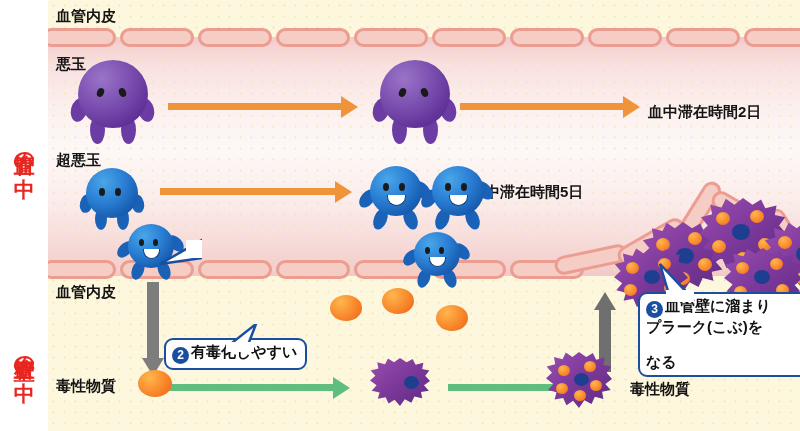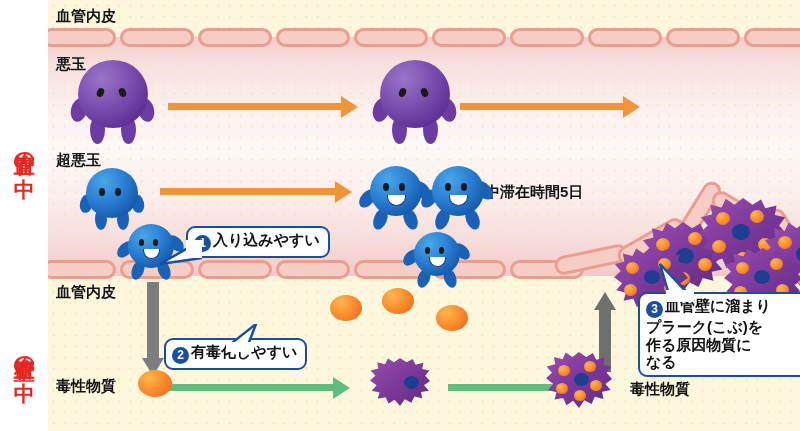--- a/index.html
+++ b/index.html
@@ -224,20 +224,21 @@
       <div class="pill tilt-d" style="position:absolute;left:706px;top:232px;"></div>
       <div class="pill tilt-f" style="position:absolute;left:734px;top:254px;"></div>
     </div>
 
     <div class="lbl" style="left:8px;top:8px">血管内皮</div>
     <div class="lbl" style="left:8px;top:56px">悪玉</div>
     <div class="lbl" style="left:8px;top:152px">超悪玉</div>
     <div class="lbl" style="left:8px;top:284px">血管内皮</div>
     <div class="lbl" style="left:8px;top:378px">毒性物質</div>
     <div class="lbl" style="left:582px;top:381px">毒性物質</div>
+    <div class="lbl" style="left:600px;top:104px">血中滞在時間2日</div>
     <div class="lbl" style="left:422px;top:184px">血中滞在時間5日</div>
 
     <div class="chr purple" style="left:28px;top:60px;width:74px;height:84px">
       <div class="limb" style="left:-5px;top:38px;width:16px;height:24px;transform:rotate(14deg)"></div>
       <div class="limb" style="left:62px;top:38px;width:16px;height:24px;transform:rotate(-14deg)"></div>
       <div class="limb" style="left:14px;top:56px;width:15px;height:28px;"></div>
       <div class="limb" style="left:45px;top:56px;width:15px;height:28px;"></div>
       <div class="body" style="width:70px;height:68px;left:2px;"></div>
       <div class="eye angry-l" style="left:21px;top:28px"></div>
       <div class="eye angry-r" style="left:43px;top:28px"></div>
@@ -404,40 +405,37 @@
       <div class="cell" style="left:676px;top:248px;width:78px;height:64px">
         <div class="blob"></div>
         <div class="nucleus" style="left:30px;top:22px;width:16px;height:14px"></div>
         <div class="vacuole" style="left:12px;top:14px;width:13px;height:12px"></div>
         <div class="vacuole" style="left:46px;top:10px;width:13px;height:12px"></div>
         <div class="vacuole" style="left:10px;top:38px;width:13px;height:12px"></div>
         <div class="vacuole" style="left:52px;top:36px;width:13px;height:12px"></div>
       </div>
     </div>
 
-    <div class="callout" style="left:138px;top:226px">
-      <span class="num">1</span><span>入り込みやすい</span>
-    </div>
     <svg class="tail" style="left:108px;top:238px;width:46px;height:30px" viewBox="0 0 46 30">
       <polygon points="46,2 46,20 4,26" fill="#ffffff" stroke="#1a4fa0" stroke-width="2.5"></polygon>
       <rect x="30" y="2" width="18" height="18" fill="#ffffff"></rect>
     </svg>
 
     <div class="callout" style="left:116px;top:338px">
       <span class="num">2</span><span>有毒化しやすい</span>
     </div>
     <svg class="tail" style="left:168px;top:324px;width:44px;height:28" viewBox="0 0 44 28">
       <polygon points="40,0 12,22 30,26" fill="#ffffff" stroke="#1a4fa0" stroke-width="2.5"></polygon>
       <rect x="10" y="18" width="28" height="10" fill="#ffffff"></rect>
     </svg>
 
     <div class="callout multiline" style="left:590px;top:292px;width:160px">
       <span class="num">3</span><span>血管壁に溜まり</span><br>
       <span>プラーク(こぶ)を</span><br>
-      <span>作る原因物質に</span><br>
+      <br>
       <span>なる</span>
     </div>
     <svg class="tail" style="left:608px;top:262px;width:44px;height:40px" viewBox="0 0 44 40">
       <polygon points="4,2 34,34 14,36" fill="#ffffff" stroke="#1a4fa0" stroke-width="2.5"></polygon>
       <rect x="10" y="28" width="28" height="12" fill="#ffffff"></rect>
     </svg>
 
   </div>
 </div>
 

